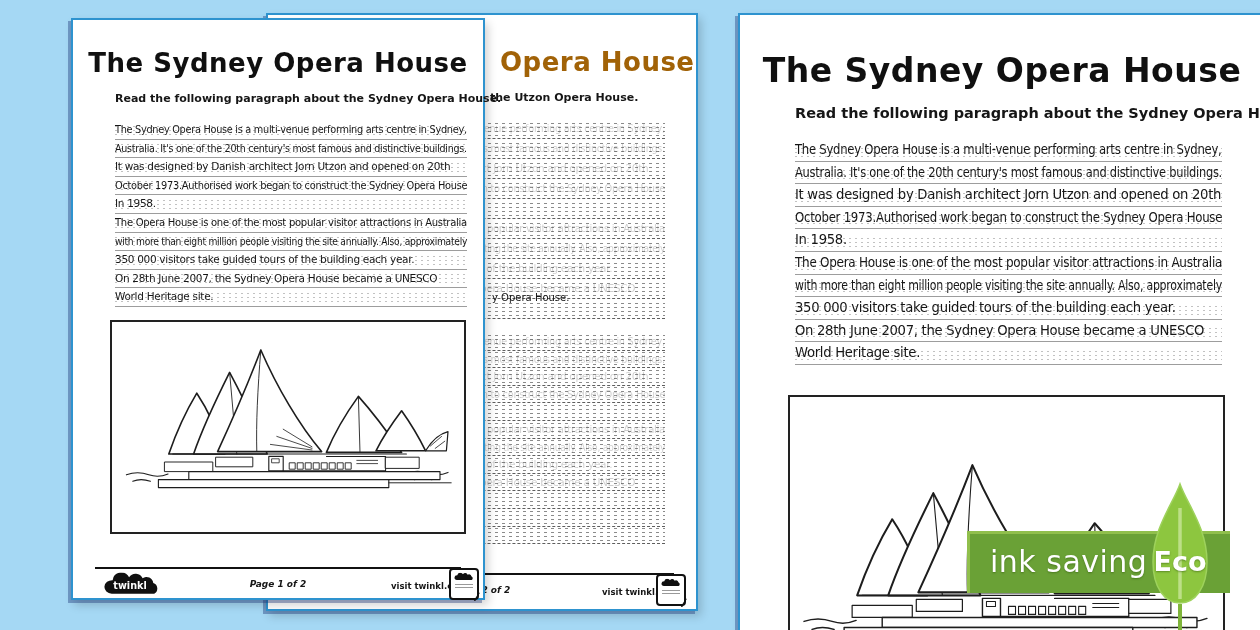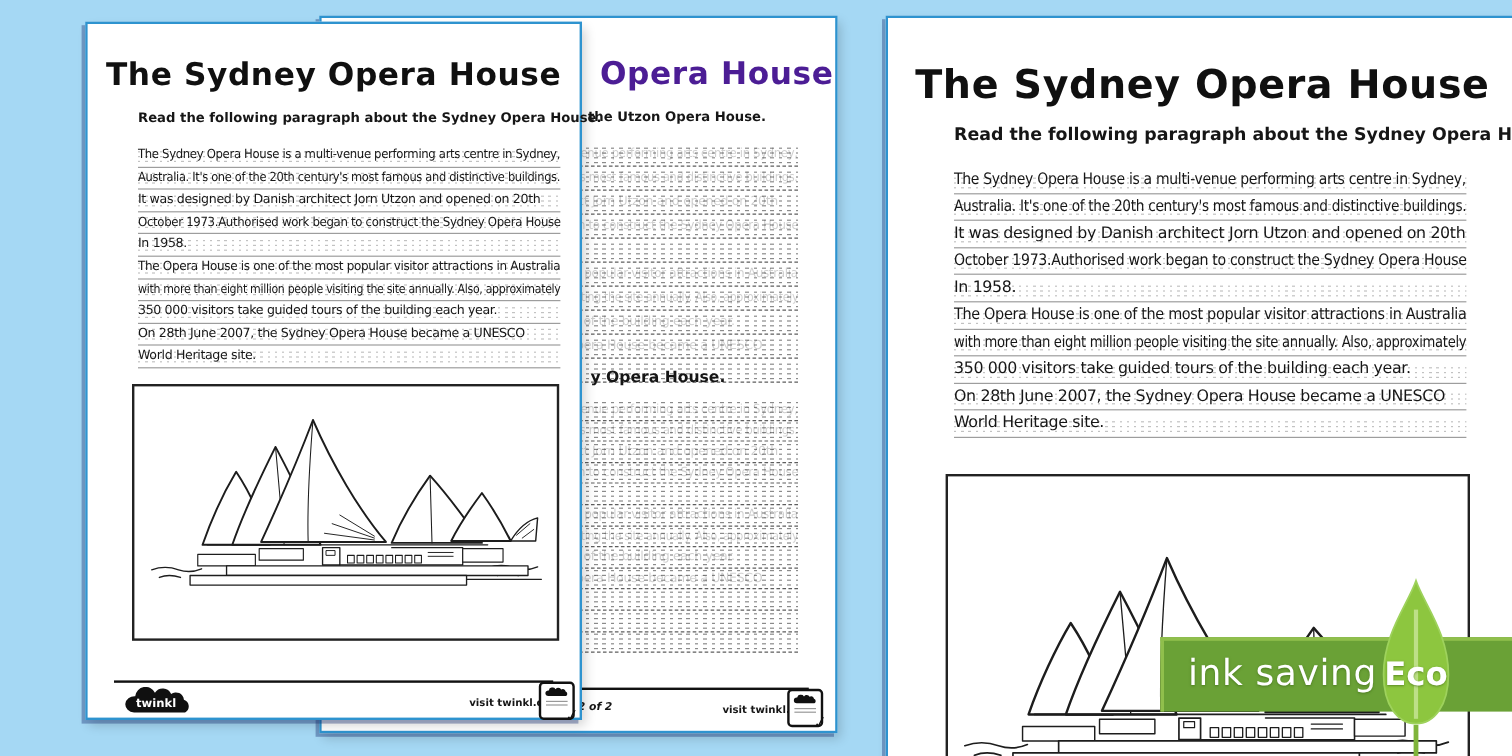--- a/index.html
+++ b/index.html
@@ -58,23 +58,23 @@
     background-size:100% 1px,100% 1px,100% 1px,100% 1px;
     background-repeat:no-repeat;
     background-position:0 calc(100% - 14px),0 calc(100% - 10px),0 calc(100% - 6px),0 calc(100% - 2px);
     color:rgba(30,30,30,.22);
   }
   #p2-lines-a .wline{height:19px;line-height:19px;font-size:10.5px;letter-spacing:-.3px;}
   #p2-lines-b .wline{height:16.6px;line-height:16.6px;font-size:10.5px;letter-spacing:-.3px;}
 
   
   .frag{position:absolute;white-space:nowrap;}
-  #p2-title-frag{left:232px;top:32px;font-size:26px;font-weight:bold;color:#4c1d95;letter-spacing:.5px;}
+  #p2-title-frag{left:232px;top:32px;font-size:26px;font-weight:bold;color:#a16207;letter-spacing:.5px;}
   #p2-instr1-frag{left:222px;top:76px;font-size:11px;font-weight:bold;}
-  #p2-instr2-frag{left:224px;top:292px;font-size:13px;font-weight:bold;}
+  #p2-instr2-frag{left:224px;top:277px;font-size:10px;font-weight:normal;}
 
   
   .picture-box{position:absolute;border:2px solid #222;box-sizing:border-box;background:#fff;}
   #p1-box{left:37px;top:300px;width:356px;height:214px;}
   #p3-box{left:48px;top:380px;width:437px;height:420px;}
   .picture-box svg{display:block;margin:0 auto;}
   #p1-box svg{width:336px;margin-top:4px;}
   #p3-box svg{width:421px;margin-top:38px;}
 
   
@@ -86,21 +86,21 @@
   #page1 .visit-link{left:318px;top:561px;} #page2 .visit-link{left:334px;top:572px;}
   .brand-logo{position:absolute;width:58px;height:26px;}
   #page1 .brand-logo{left:30px;top:552px;}
   .badge{position:absolute;width:30px;height:32px;border:2px solid #111;border-radius:4px;background:#fff;box-sizing:border-box;}
   #page1 .badge{left:376px;top:548px;} #page2 .badge{left:388px;top:559px;}
   .badge .mini-cloud{display:block;margin:2px auto 0;}
   .badge .hairline{height:1px;background:#999;margin:2px 4px 0;}
   .badge .check{position:absolute;right:-6px;bottom:-7px;font-size:14px;font-weight:bold;color:#111;transform:rotate(-8deg);}
 
   
-  #ink-banner{position:absolute;left:967px;top:531px;width:293px;height:62px;z-index:8;
+  #ink-banner{position:absolute;left:967px;top:531px;width:263px;height:62px;z-index:8;
               background:var(--banner_green,#6aa136);
               border-top:3px solid #90bf4c;border-left:3px solid #90bf4c;box-sizing:border-box;}
   #ink-banner .label{margin:10px 0 0 20px;font-size:30px;color:#fff;letter-spacing:.5px;
                      text-shadow:0 1px 2px rgba(50,90,15,.55);}
   #eco-leaf{position:absolute;left:1145px;top:480px;width:70px;height:160px;z-index:9;}
   svg text{font-family:"DejaVu Sans","Liberation Sans",sans-serif;}
 </style>
 </head>
 <body>
 
@@ -213,20 +213,21 @@
     <div class="picture-box" id="p1-box">
       <svg viewBox="0 0 420 250">
           <use href="#operahouse"></use>
         </svg>
     </div>
     <div class="footer-rule"></div>
     <svg class="brand-logo" viewBox="0 0 60 26">
       <use href="#cloudlogo"></use>
       <text x="28" y="17" fill="#fff" font-size="10" font-weight="bold" text-anchor="middle">twinkl</text>
     </svg>
+    <div class="page-label">Page 1 of 2</div>
     <div class="visit-link">visit twinkl.com</div>
     <div class="badge">
       <svg class="mini-cloud" width="20" height="10" viewBox="0 0 60 26">
           <use href="#cloudlogo"></use>
         </svg>
       <div class="hairline"></div>
       <div class="hairline"></div>
       <div class="check">✓</div>
     </div>
   </div>

